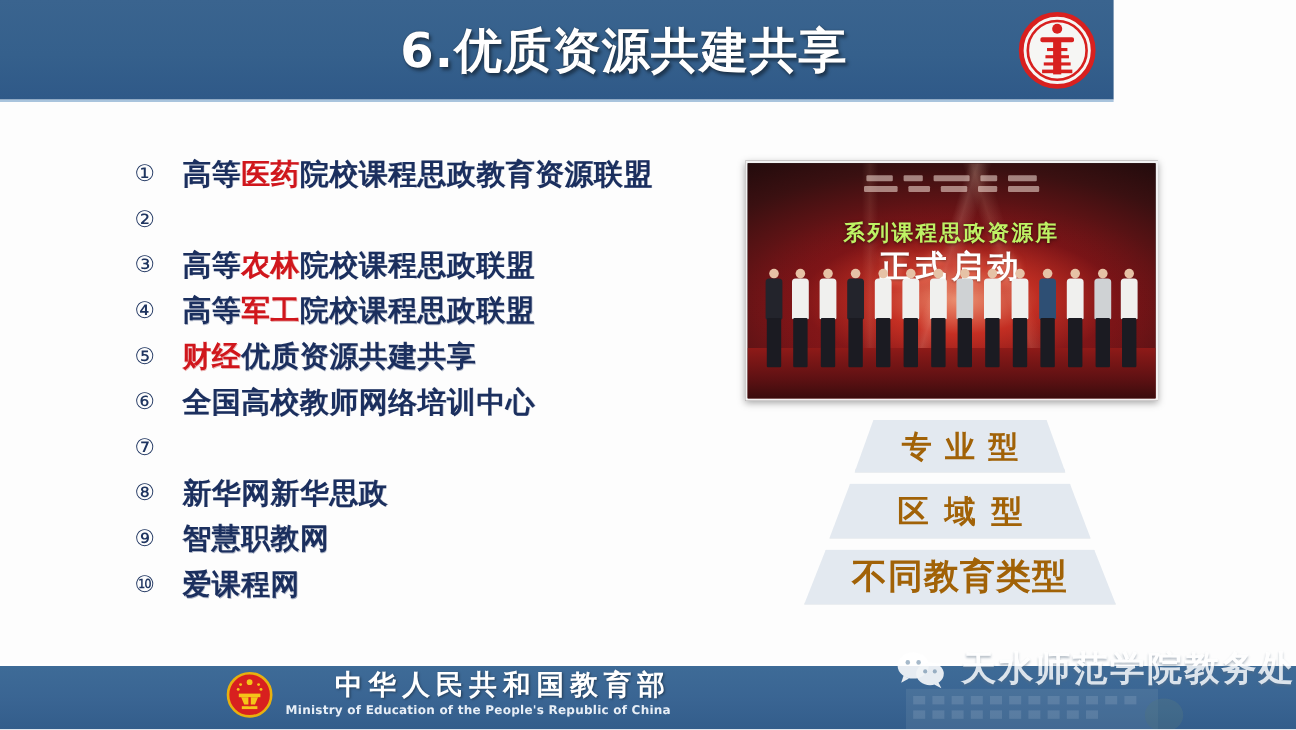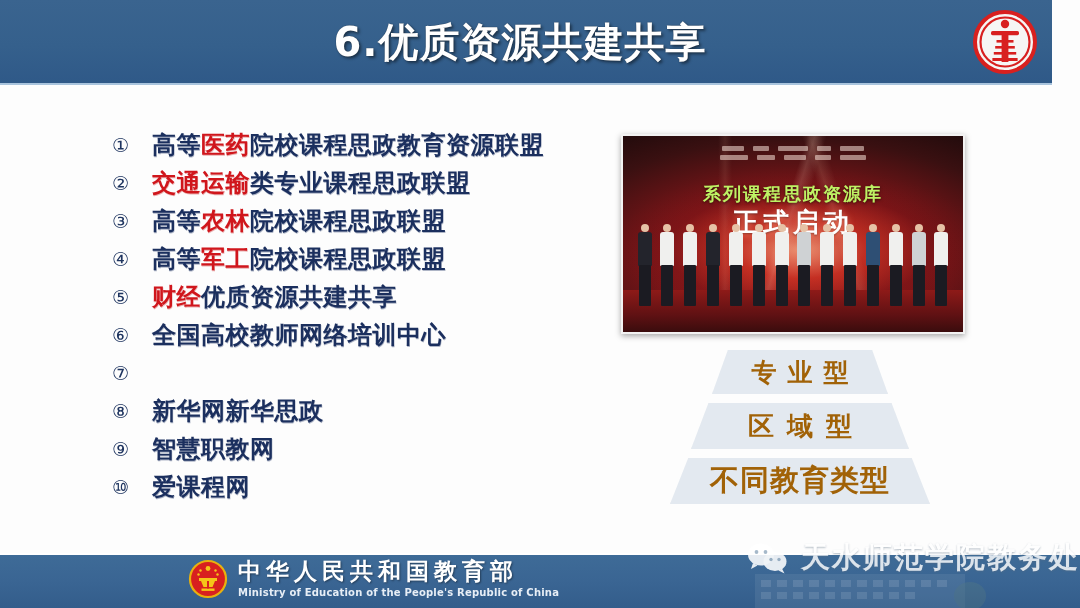--- a/index.html
+++ b/index.html
@@ -6,21 +6,21 @@
   body{
     width:1080px;height:608px;overflow:hidden;
     background:#ffffff;
     font-family:"DejaVu Sans","Liberation Sans",sans-serif;
     position:relative;
   }
   #slide{position:relative;width:1080px;height:608px;background:#fdfdfd;overflow:hidden;}
 
   
   .header{
-    position:absolute;left:0;top:0;width:1052px;height:85px;
+    position:absolute;left:0;top:0;width:928px;height:85px;
     background:linear-gradient(180deg,#3a648f 0%,#35608c 55%,#2f5988 100%);
     border-bottom:2px solid #a9c4dd;
     box-sizing:border-box;
     padding-left:28px;
   }
   .header-title{
     position:absolute;left:0;top:0;width:1080px;height:85px;
     display:flex;align-items:center;justify-content:center;
     color:#ffffff;
     font-size:40px;font-weight:bold;
@@ -140,21 +140,21 @@
 
   
   .footer{
     position:absolute;left:0;bottom:0;width:1080px;height:53px;
     background:linear-gradient(180deg,#3e6b97 0%,#3a6593 50%,#335d8b 100%);
     border-top:2px solid #ffffff;
   }
   .moe{
     position:absolute;left:188px;top:4px;display:flex;align-items:center;gap:10px;
   }
-  .moe-text{display:flex;flex-direction:column;justify-content:center;line-height:1;}
+  .moe-text{display:flex;flex-direction:column;justify-content:center;line-height:1;text-align:right;}
   .moe-cn{
     color:#ffffff;font-size:23px;font-weight:bold;letter-spacing:5px;
     text-shadow:1px 1px 2px rgba(0,0,0,.4);
   }
   .moe-en{
     color:#e7eef6;font-size:10px;font-weight:bold;margin-top:5px;letter-spacing:.2px;
   }
   .emblem{width:40px;height:40px;position:relative;}
 
   
@@ -199,21 +199,20 @@
     </div>
   </div>
 
   <div class="list">
       <div class="list-item">
         <span class="li-num">①</span>
         <span class="li-text"><span>高等</span><span class="hl">医药</span><span>院校课程思政教育资源联盟</span></span>
       </div>
       <div class="list-item">
         <span class="li-num">②</span>
-        <span class="li-text"><span class="hl">交通运输</span><span>类专业课程思政联盟</span></span>
       </div>
       <div class="list-item">
         <span class="li-num">③</span>
         <span class="li-text"><span>高等</span><span class="hl">农林</span><span>院校课程思政联盟</span></span>
       </div>
       <div class="list-item">
         <span class="li-num">④</span>
         <span class="li-text"><span>高等</span><span class="hl">军工</span><span>院校课程思政联盟</span></span>
       </div>
       <div class="list-item">

